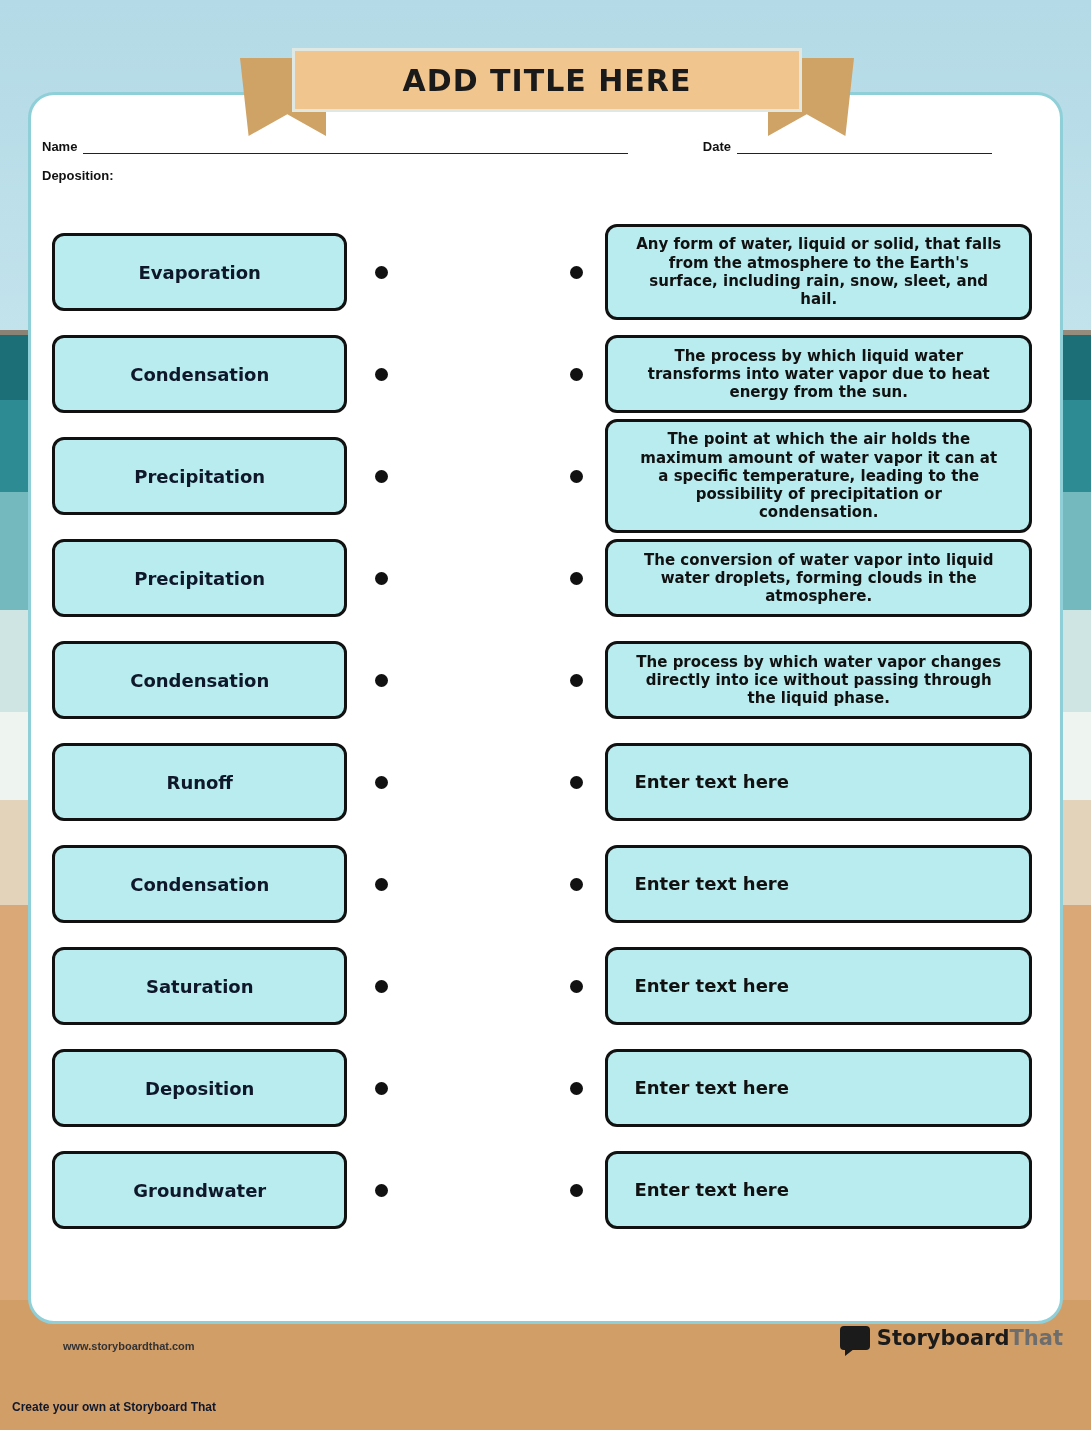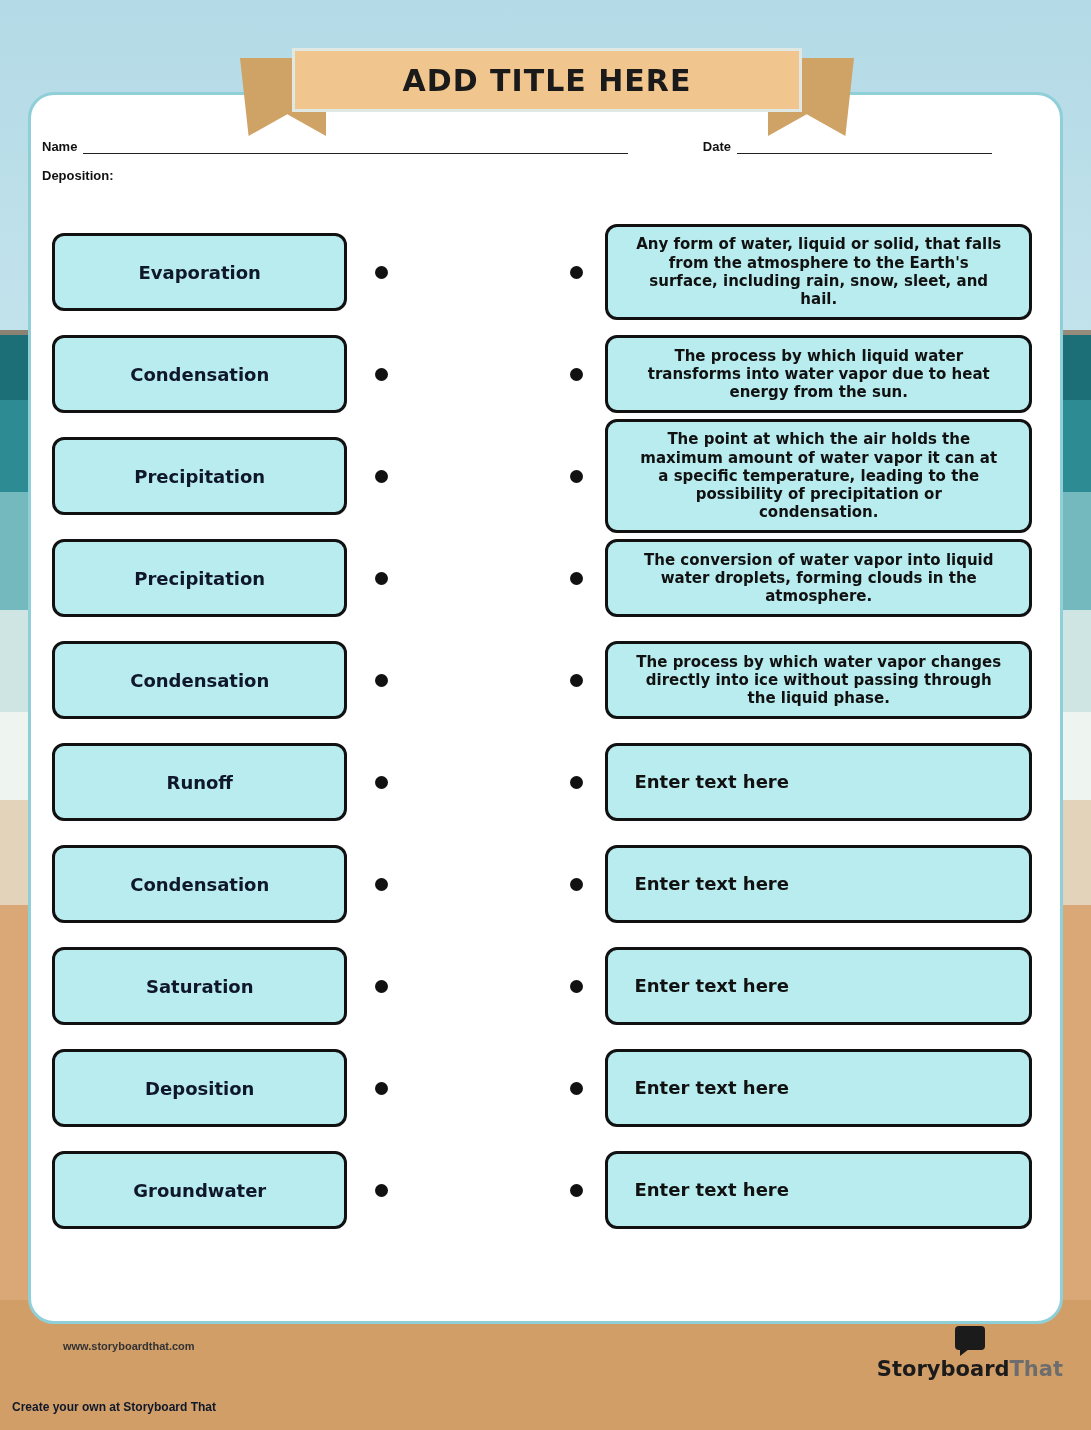--- a/index.html
+++ b/index.html
@@ -263,21 +263,20 @@
     color: #333;
     margin-left: 35px;
   }
   .brand {
     position: absolute;
     right: 28px;
     top: 1326px;
     display: flex;
     align-items: center;
     gap: 7px;
-    flex-direction: column;
   }
   .brand-icon {
     width: 30px;
     height: 24px;
     background: #1b1b1b;
     border-radius: 4px;
     position: relative;
   }
   .brand-icon::after {
     content: "";

